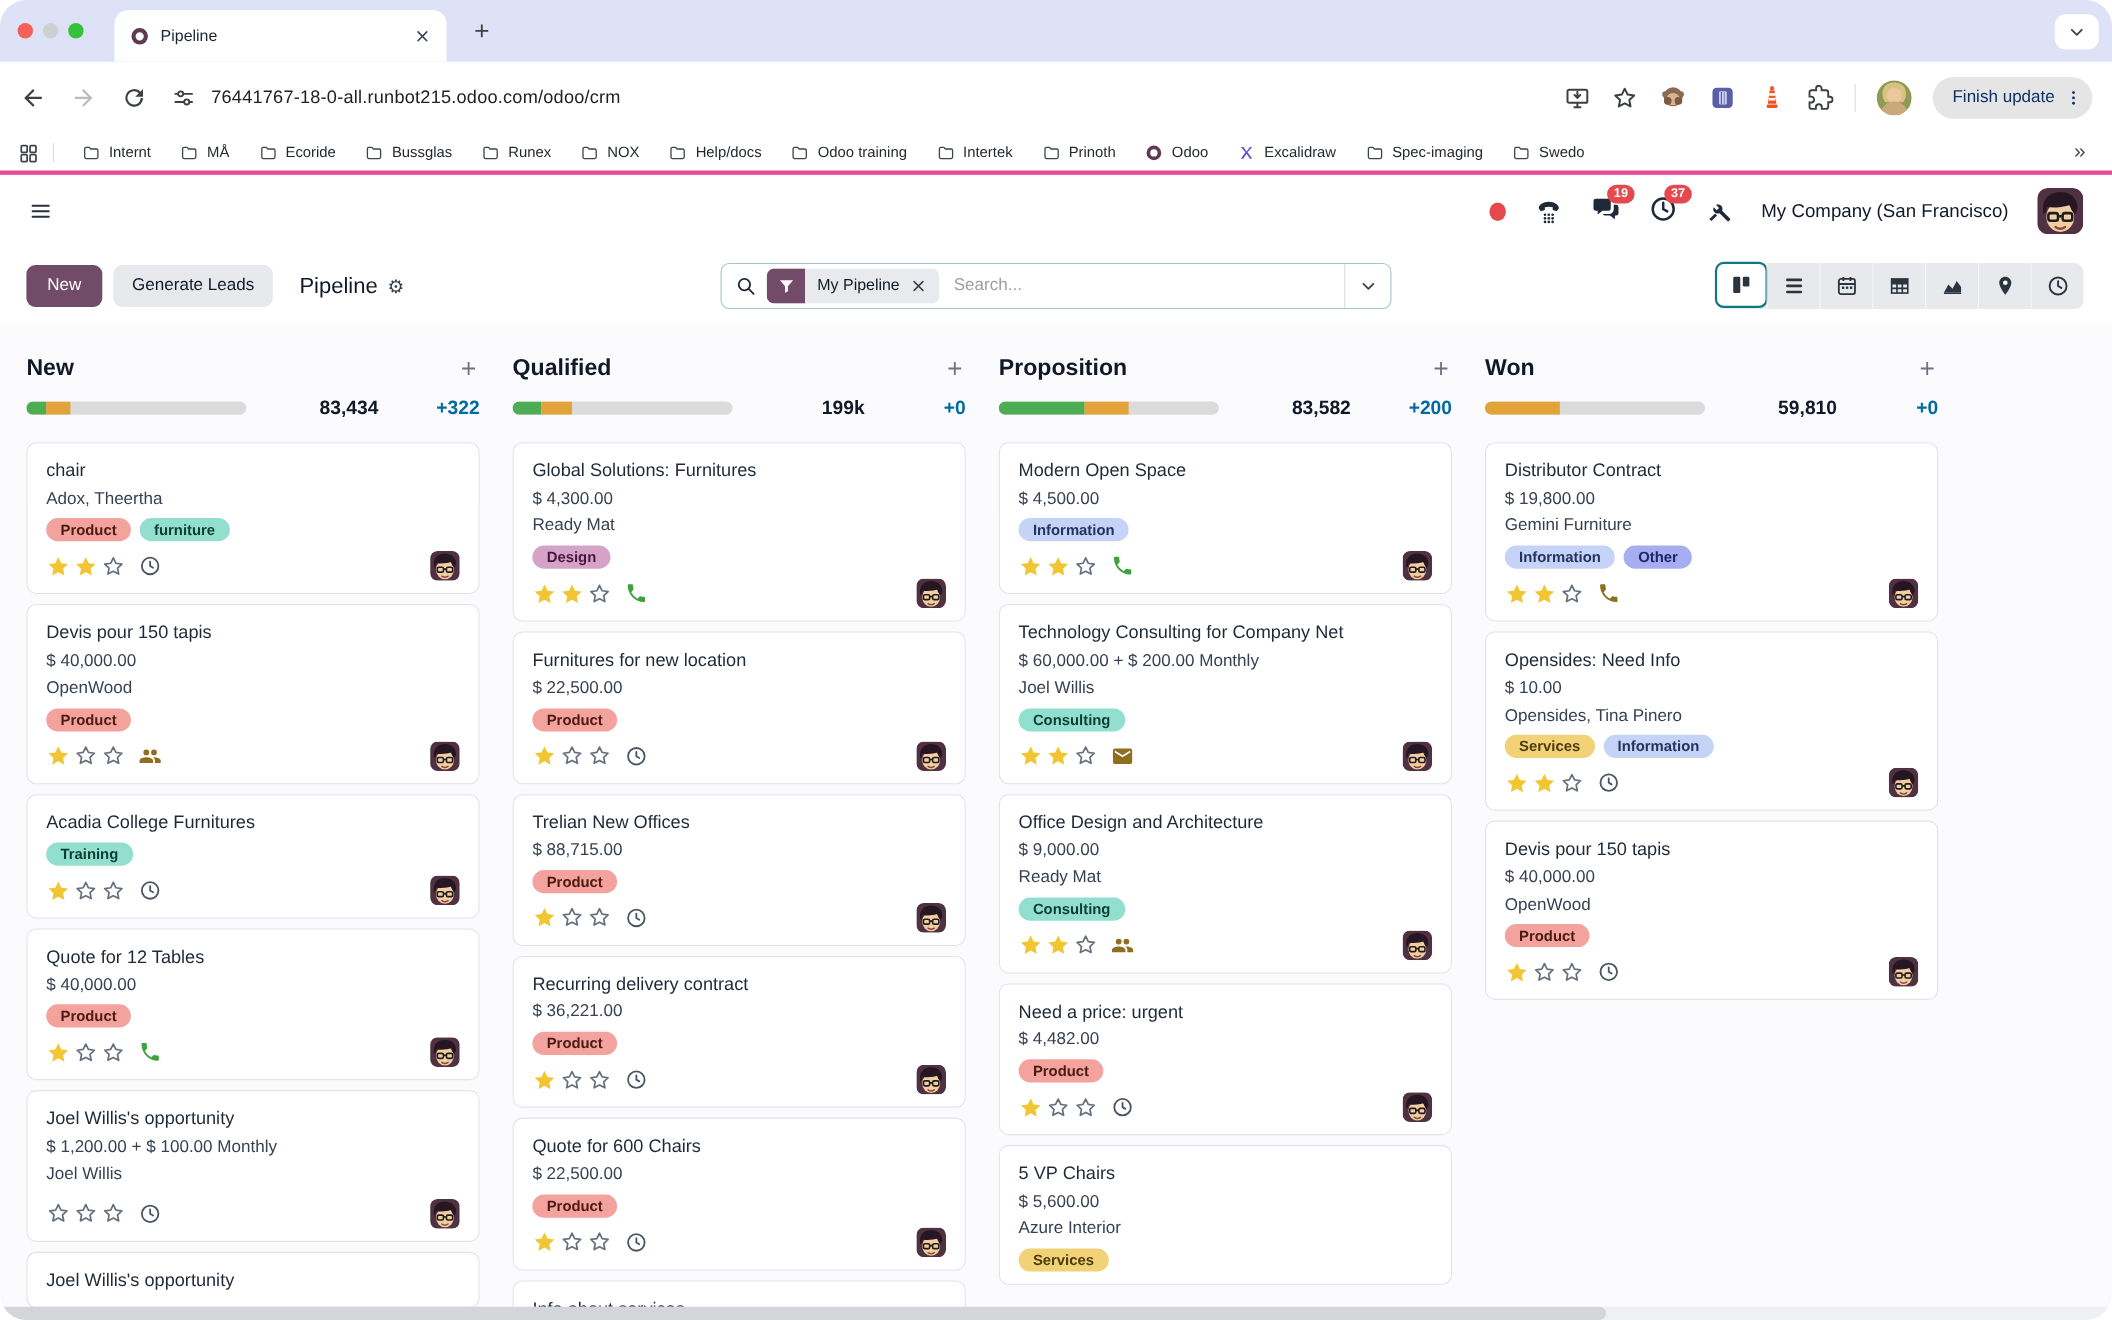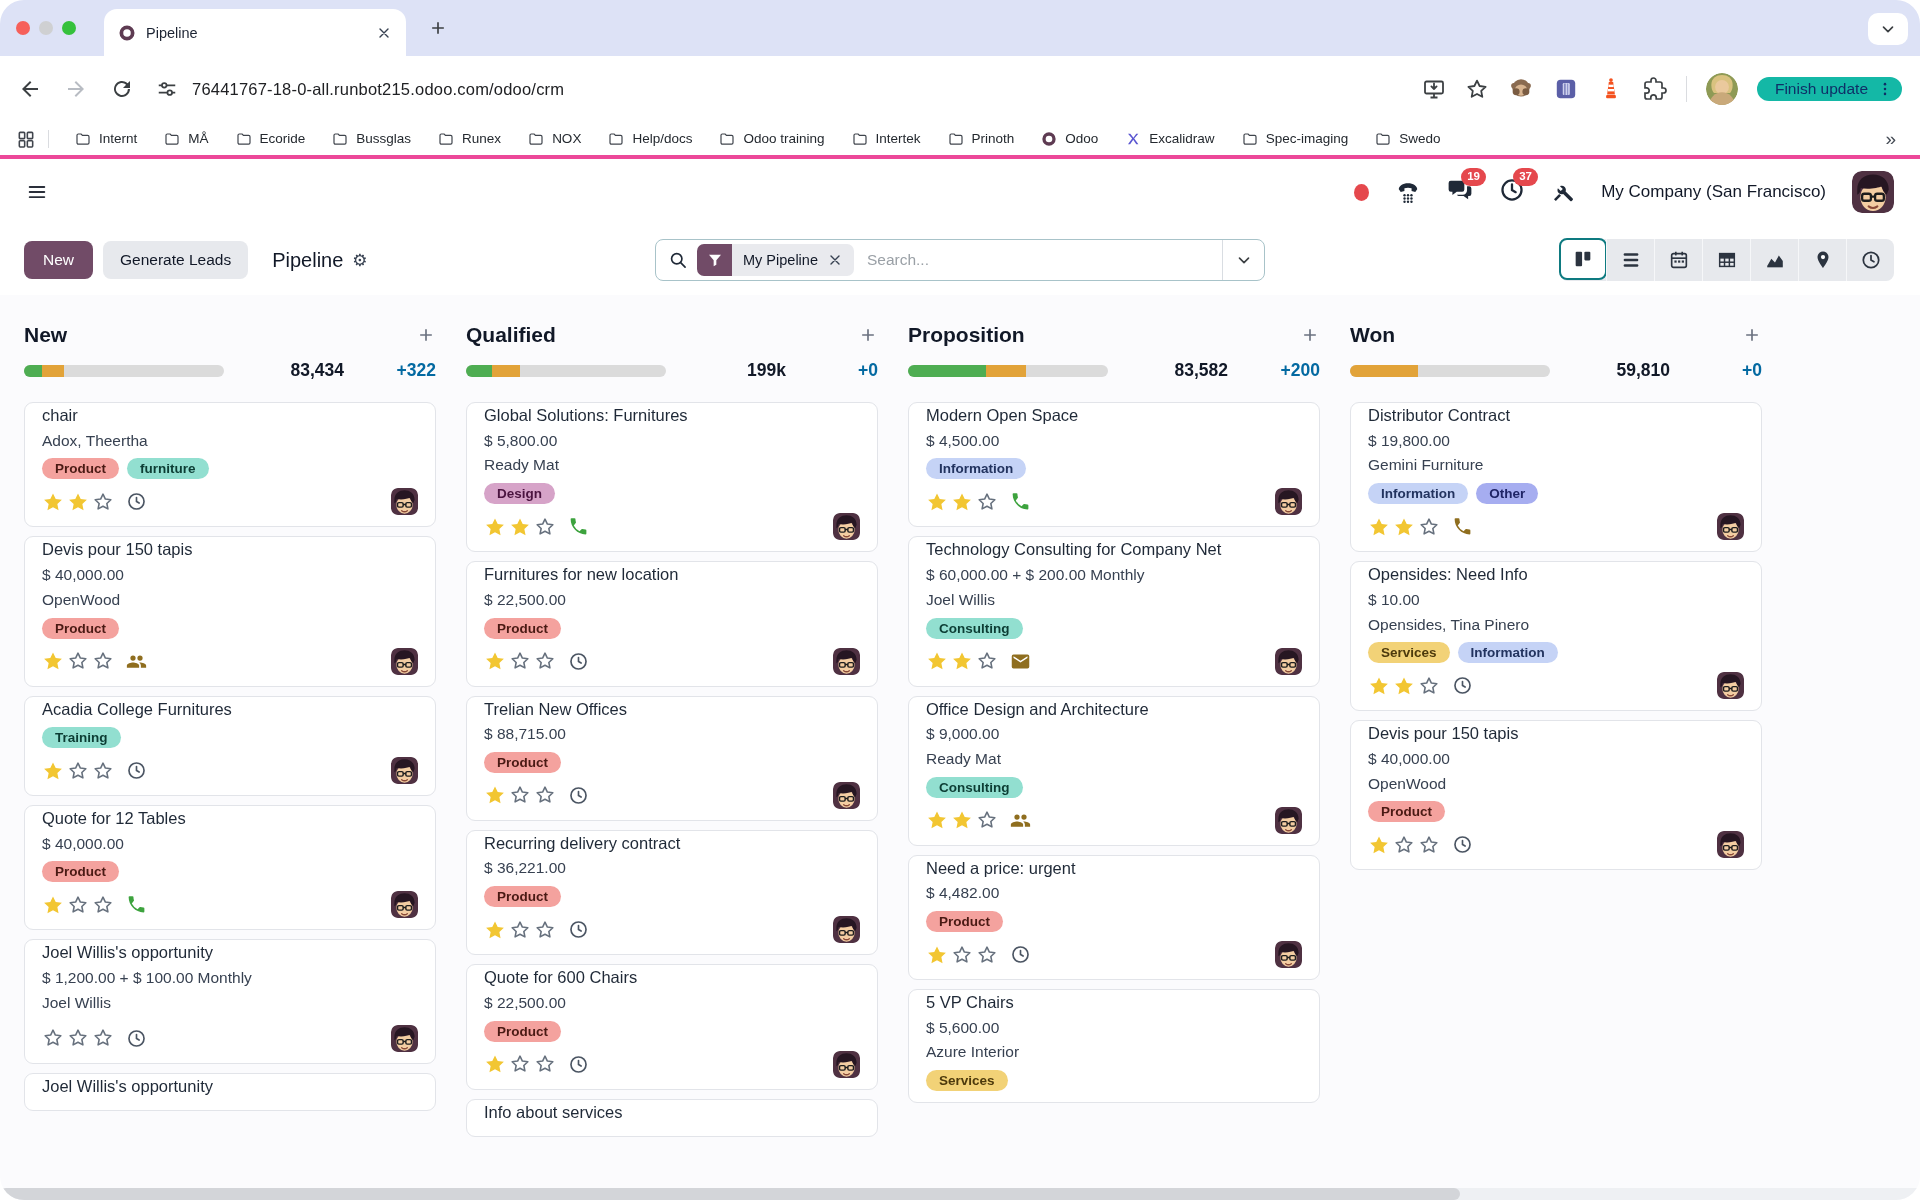--- a/index.html
+++ b/index.html
@@ -20,21 +20,21 @@
   .i22{width:22px;height:22px}.i24{width:24px;height:24px}.i26{width:26px;height:26px}
   .newtab { position:absolute; left:428px; top:18px; }
   .strip-btn { position:absolute; right:12px; top:13px; width:40px; height:32px; background:#fff; border-radius:10px; display:flex; align-items:center; justify-content:center; }
 
   .addressrow { height:66px; background:#fff; display:flex; align-items:center; padding:0 18px; }
   .addr-left { display:flex; align-items:center; gap:22px; }
   .url { font-size:16.5px; color:#202124; margin-left:14px; letter-spacing:.2px; }
   .addr-right { margin-left:auto; display:flex; align-items:center; gap:19px; }
   .vsep { width:1px; height:26px; background:#dadce0; }
   .b-avatar { width:32px; height:32px; border-radius:50%; overflow:hidden; }
-  .pill { background:#14b8a6; height:24px; border-radius:20px; display:flex; align-items:center; padding:0 8px 0 18px; gap:8px; }
+  .pill { background:#e5e5e5; height:38px; border-radius:20px; display:flex; align-items:center; padding:0 8px 0 18px; gap:8px; }
   .pill-label { font-size:15.5px; color:#0f2f67; font-weight:500; }
 
   .bookmarksrow { height:37px; background:#fff; display:flex; align-items:center; padding:0 16px; gap:12px; border-bottom:4px solid #ec4899; }
   .bm-list { display:flex; align-items:center; gap:27px; margin-left:14px; flex:1; }
   .bm { display:flex; align-items:center; gap:8px; }
   .bm-label { font-size:13.5px; color:#24292f; white-space:nowrap; }
   .bm-more { font-size:19px; color:#444a54; margin-left:auto; padding-right:8px; }
 
   
   .o-header { height:66px; background:#fff; display:flex; align-items:center; padding:0 26px; }
@@ -70,21 +70,21 @@
   .col { width:412px; flex:none; }
   .col-head { display:flex; align-items:center; justify-content:space-between; }
   .col-title { font-size:21px; font-weight:600; color:#111827; }
   .col-stats { display:flex; align-items:center; margin-top:13px; }
   .pbar { width:200px; height:12px; border-radius:7px; background:#dbdbdb; overflow:hidden; display:flex; }
   .seg-g { background:var(--progress-green); height:100%; }
   .seg-o { background:var(--progress-orange); height:100%; }
   .amount { flex:1; text-align:right; font-weight:700; font-size:17.5px; color:#111827; }
   .delta { width:92px; text-align:right; font-weight:700; font-size:17.5px; color:#0369a1; }
   .cards { margin-top:21px; display:flex; flex-direction:column; gap:9px; }
-  .card { background:#fff; border:1px solid #e2e4e9; border-radius:9px; padding:0 17px 11px; }
+  .card { background:#fff; border:1px solid #e2e4e9; border-radius:9px; padding:13px 17px 11px; }
   .c-title { font-size:16.5px; font-weight:500; color:#1f2937; line-height:1.55; }
   .c-line { font-size:15.5px; color:#374151; line-height:1.6; }
   .tags { display:flex; gap:8px; margin-top:5px; flex-wrap:wrap; }
   .tag { font-size:13.5px; font-weight:700; padding:3px 13px; border-radius:999px; white-space:nowrap; }
   .tag--red    { background:var(--tag-red-bg);    color:var(--tag-red-fg); }
   .tag--teal   { background:var(--tag-teal-bg);   color:var(--tag-teal-fg); }
   .tag--mauve  { background:var(--tag-mauve-bg);  color:var(--tag-mauve-fg); }
   .tag--blue   { background:var(--tag-blue-bg);   color:var(--tag-blue-fg); }
   .tag--indigo { background:var(--tag-indigo-bg); color:var(--tag-indigo-fg); }
   .tag--yellow { background:var(--tag-yellow-bg); color:var(--tag-yellow-fg); }
@@ -824,21 +824,21 @@
       <span class="pbar">
             <span class="seg-g" style="width: 13%;"></span>
             <span class="seg-o" style="width: 14%;"></span>
           </span>
       <span class="amount">199k</span>
       <span class="delta">+0</span>
     </div>
     <div class="cards">
   <div class="card">
     <div class="c-title">Global Solutions: Furnitures</div>
-    <div class="c-line c-amount">$ 5,800.00</div>
+    <div class="c-line c-amount">$ 4,300.00</div>
     <div class="c-line c-partner">Ready Mat</div>
     <div class="tags">
               <span class="tag tag--mauve">Design</span>
             </div>
     <div class="c-foot">
       <span class="stars">
                 <span class="star ico">
                   <svg viewBox="0 0 24 24">
                     <path d="M12 2.6l2.95 6.15 6.75.85-4.95 4.65 1.3 6.7L12 17.6l-6.05 3.35 1.3-6.7L2.3 9.6l6.75-.85z" fill="var(--star-gold)"></path>
                   </svg>

